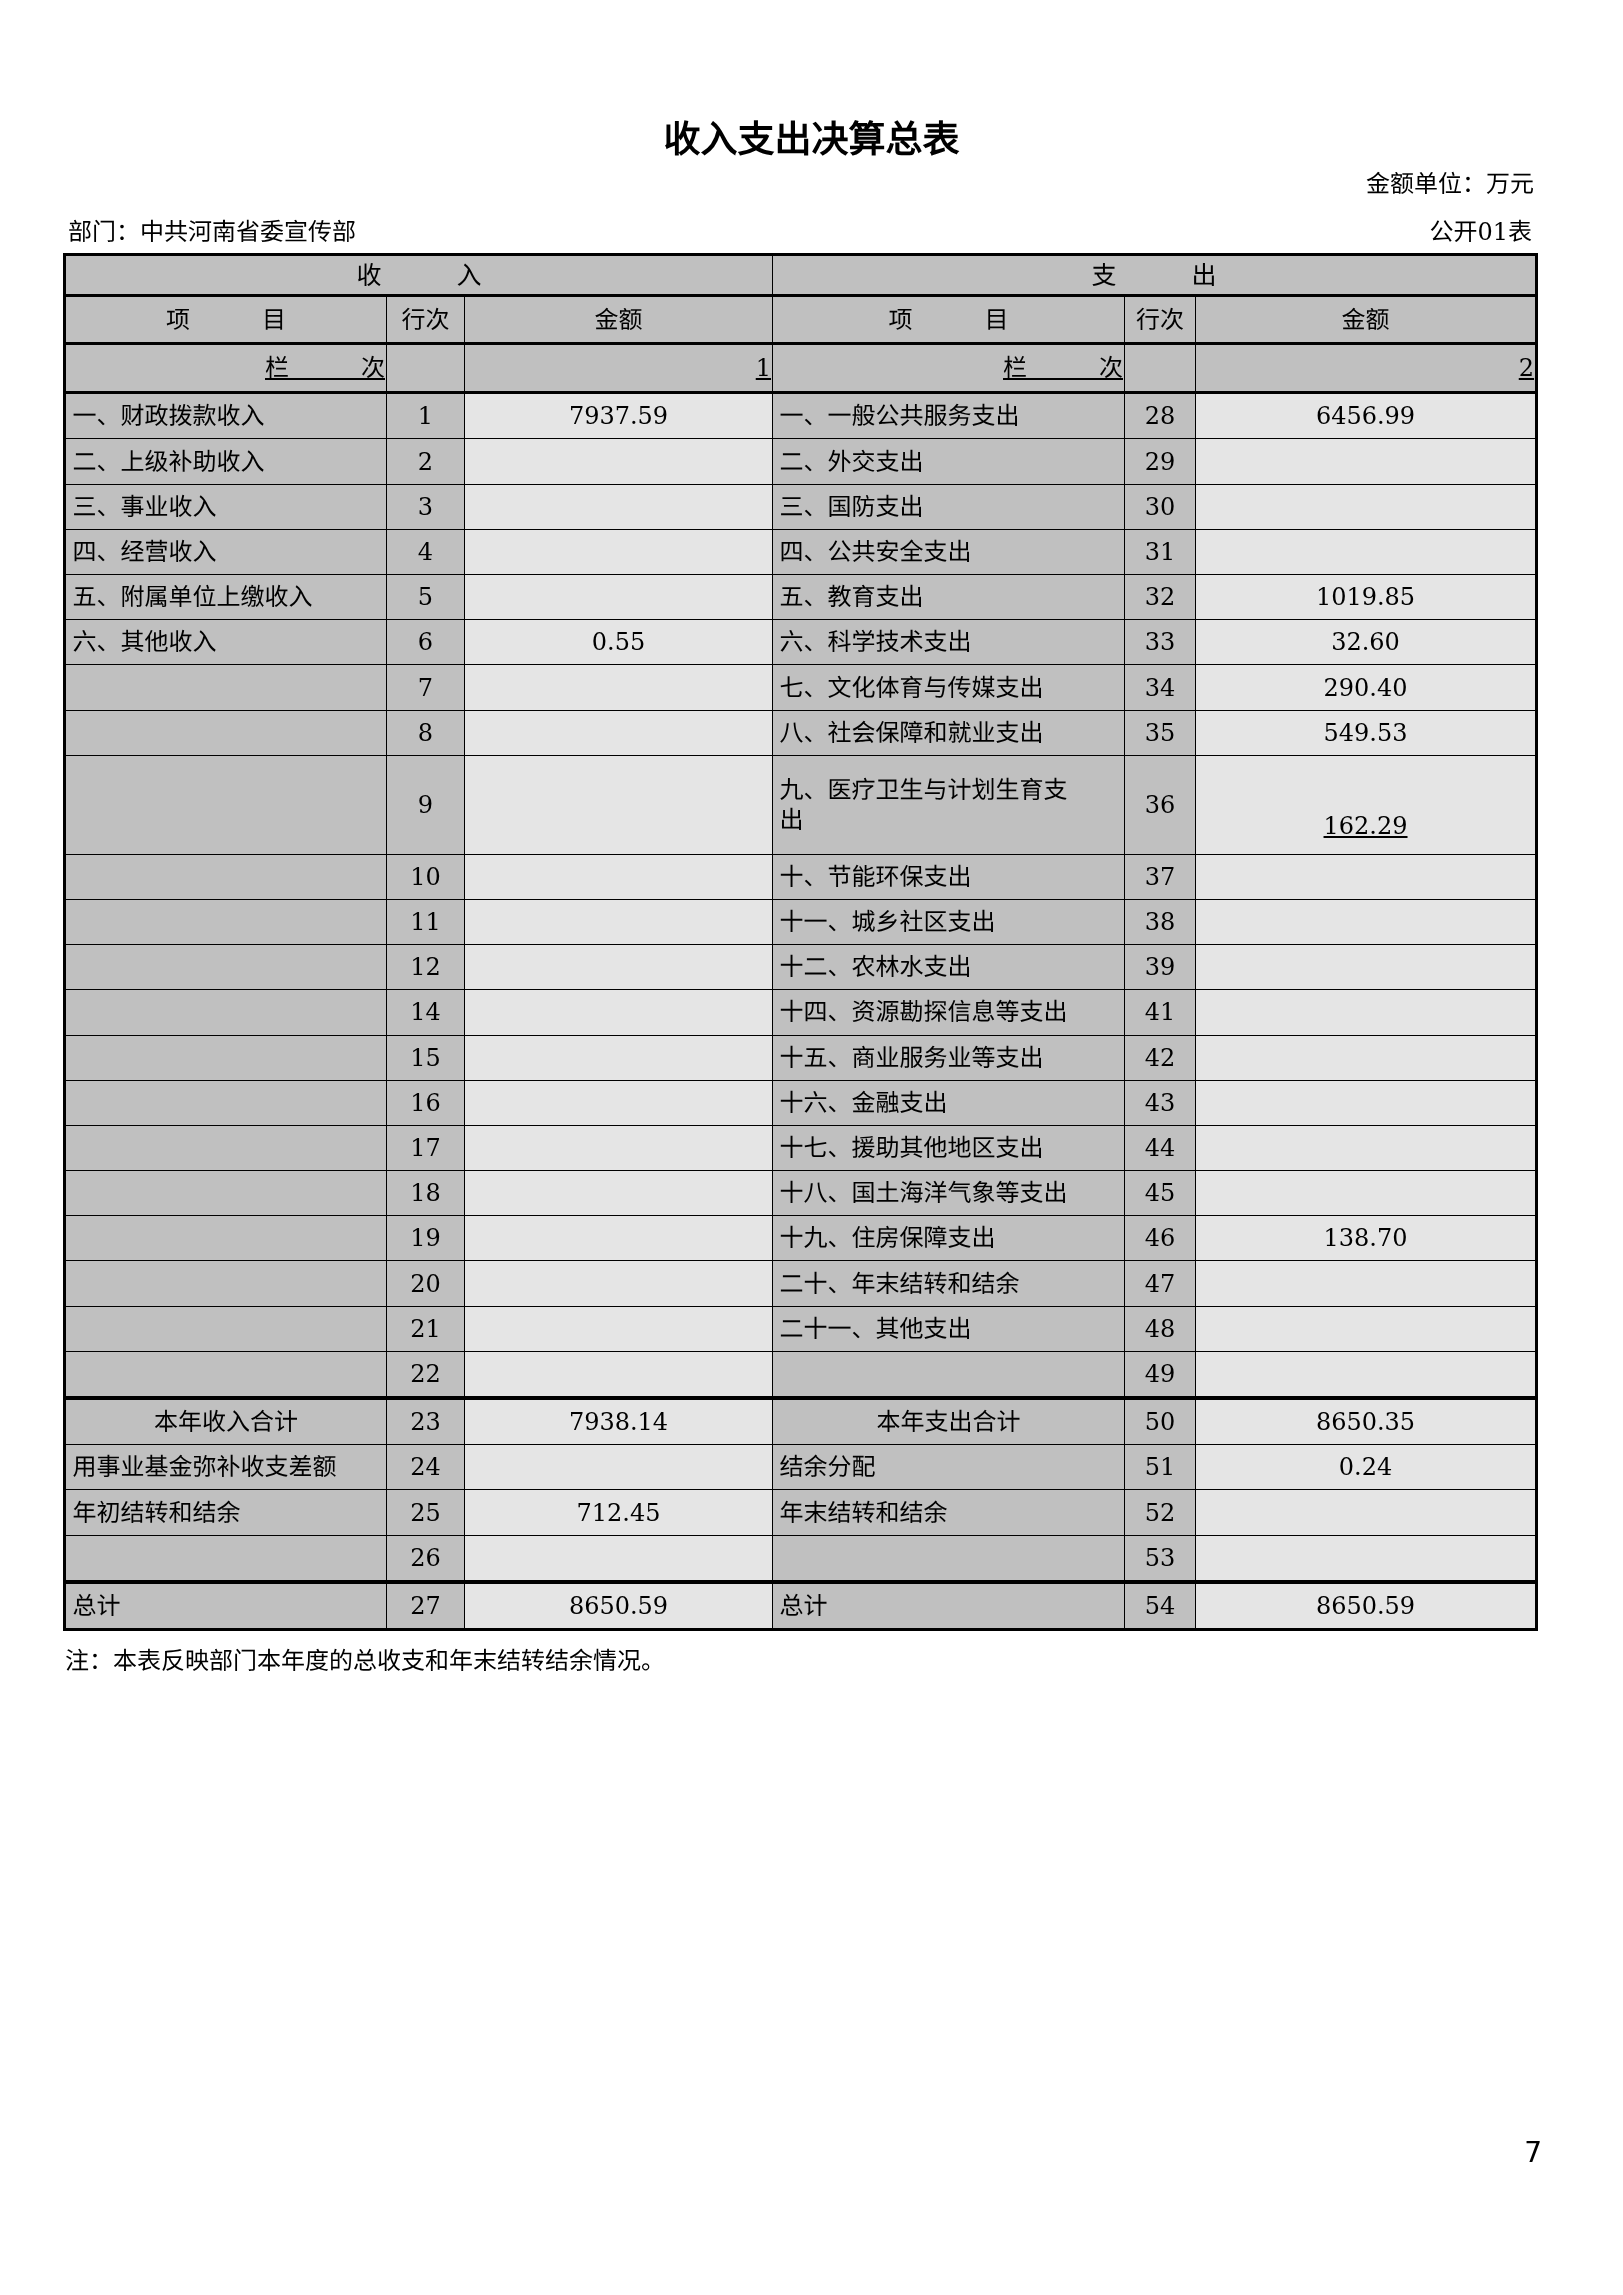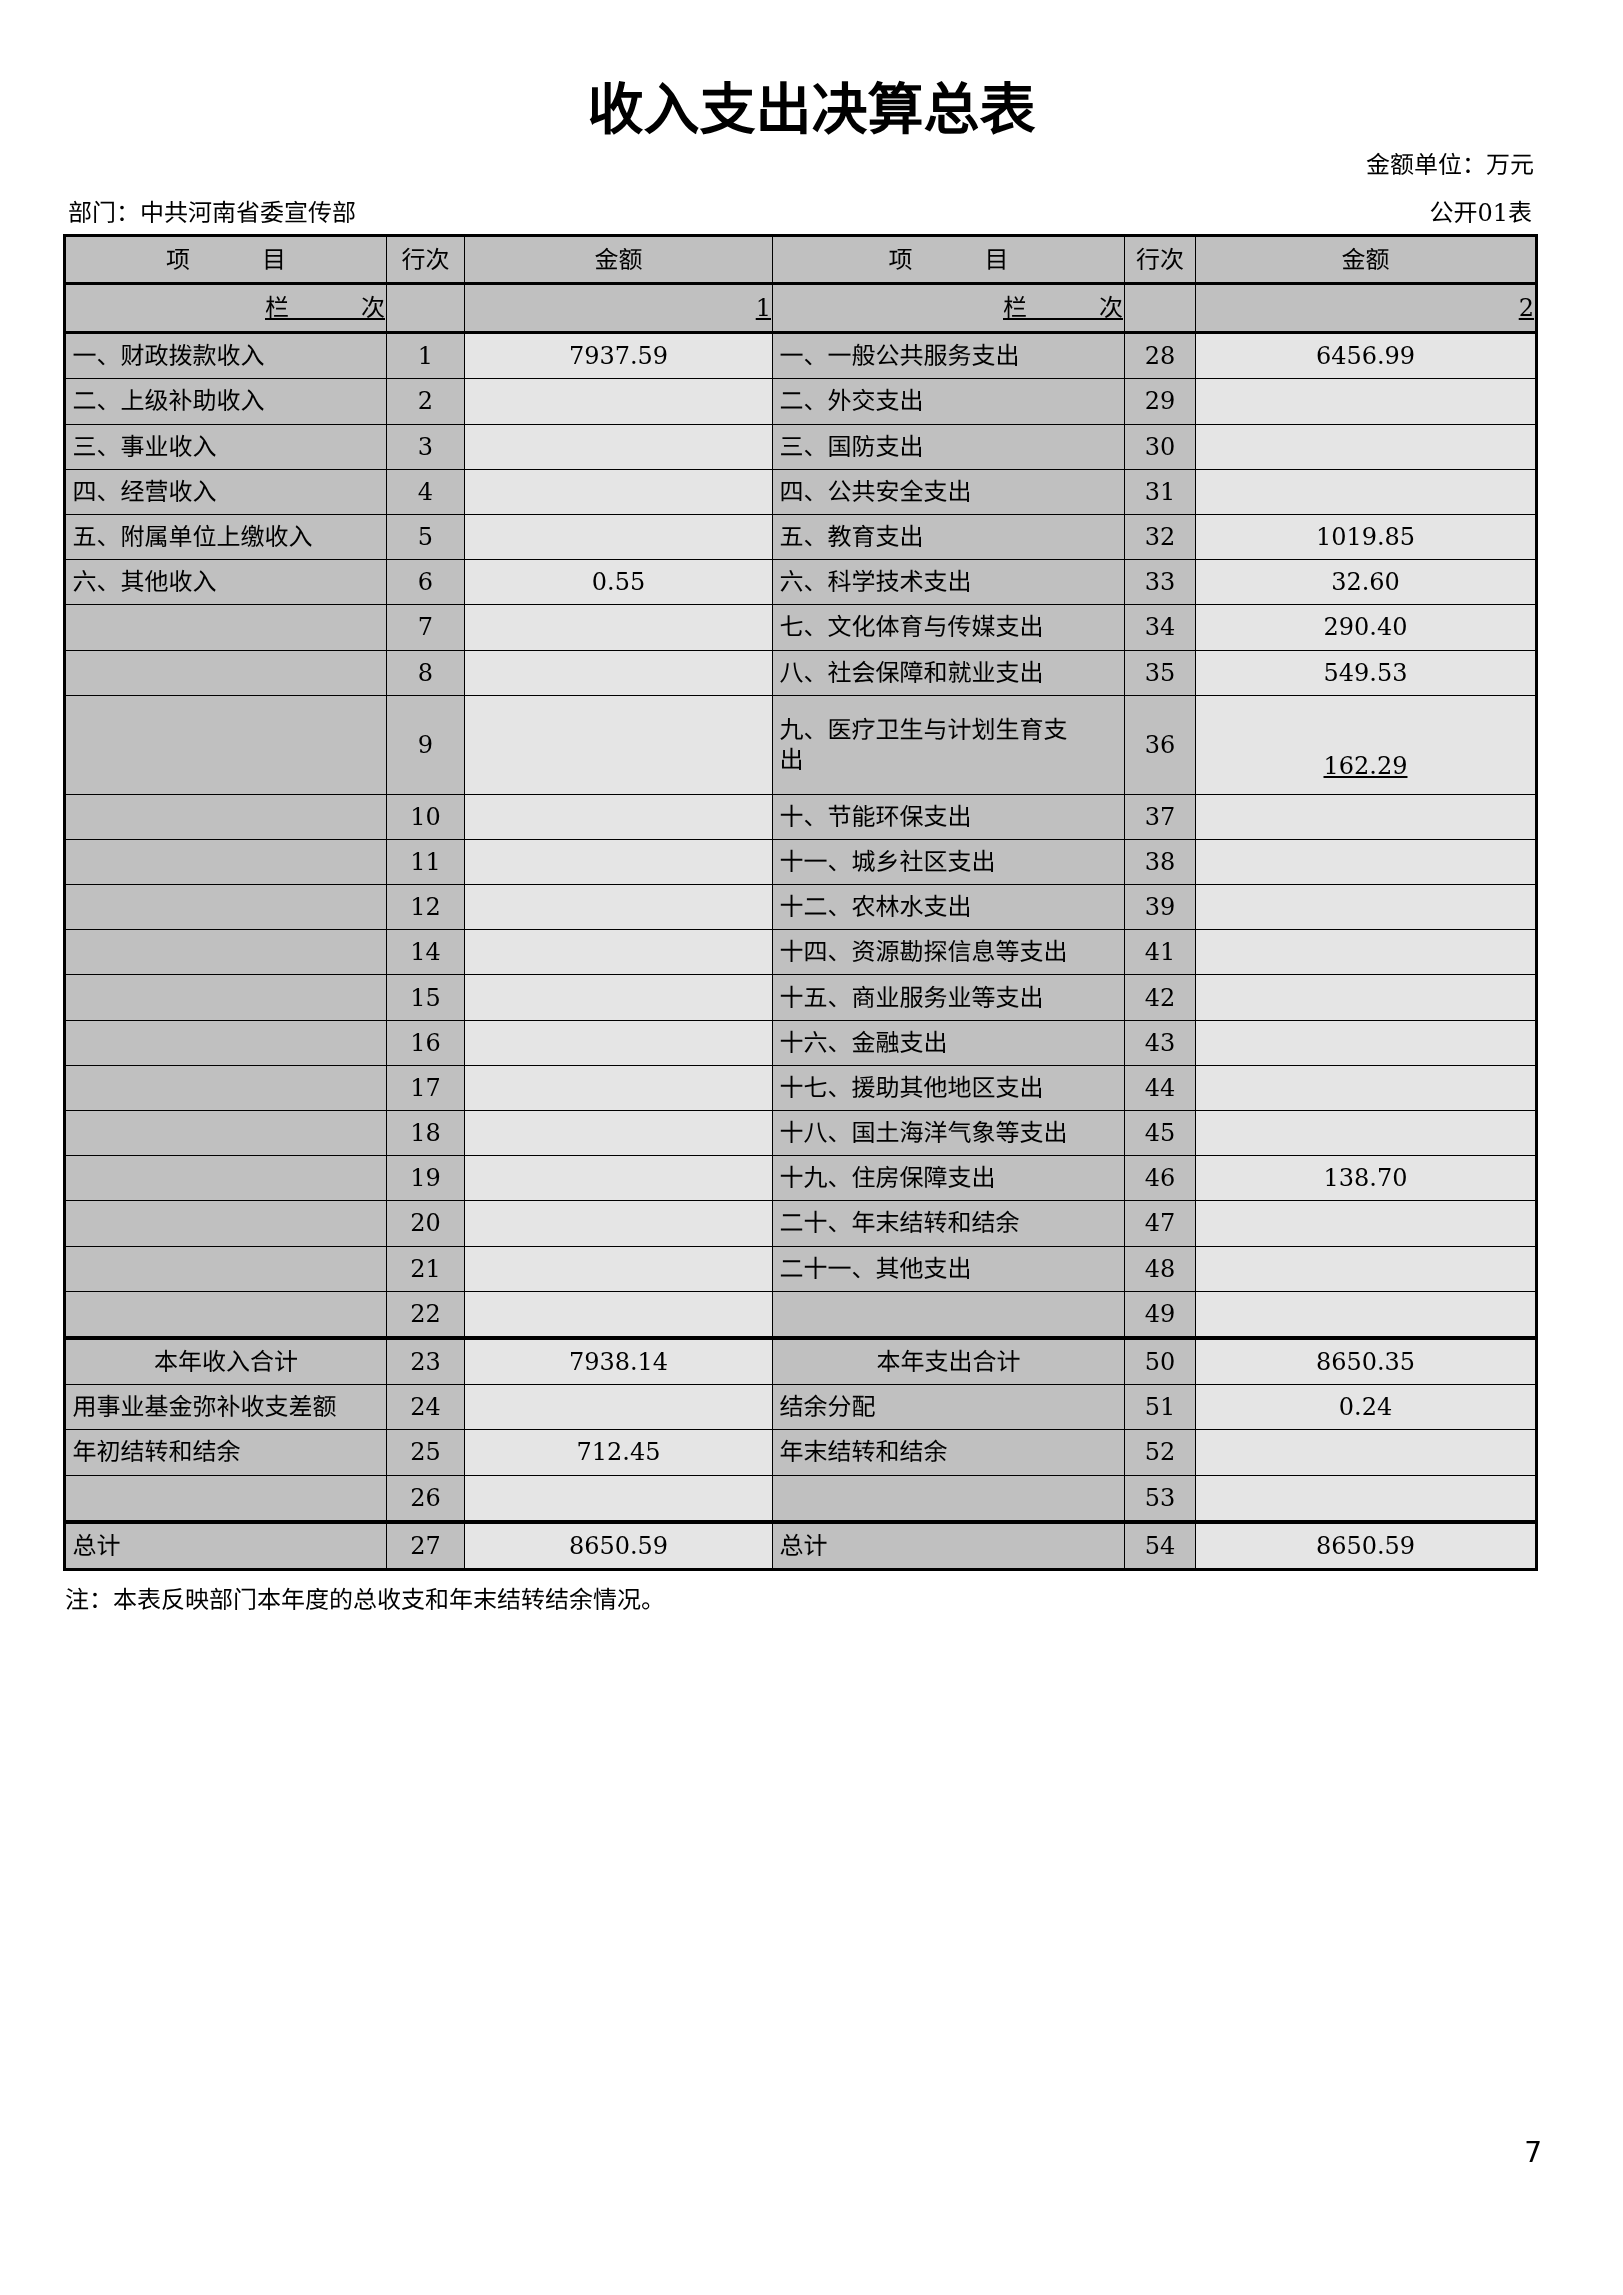--- a/index.html
+++ b/index.html
@@ -6,22 +6,22 @@
   .page{
     position:relative;
     width:1623px;height:2295px;
     margin:0 auto;
     background:var(--page-bg,#ffffff);
     color:var(--text,#000000);
     font-family:"DejaVu Serif","Liberation Serif",serif;
     overflow:hidden;
   }
   .title{
-    padding-top:79px;
-    font-size:56px;
+    padding-top:119px;
+    font-size:37px;
     font-weight:bold;
     text-align:center;
     line-height:1.1;
   }
   .unit-line{
     margin-top:10px;
     padding-right:89px;
     text-align:right;
     font-size:24px;
     line-height:1.2;
@@ -89,20 +89,24 @@
   <table class="budget-table">
     <colgroup>
       <col style="width:322px">
       <col style="width:78px">
       <col style="width:308px">
       <col style="width:352px">
       <col style="width:71px">
       <col style="width:341px">
     </colgroup>
     <thead>
+      <tr class="section">
+        <th colspan="3" class="fill">收　　　入</th>
+        <th colspan="3" class="fill mid-l">支　　　出</th>
+      </tr>
       <tr class="cols">
         <th class="fill">项　　　目</th>
         <th class="fill">行次</th>
         <th class="fill">金额</th>
         <th class="fill mid-l">项　　　目</th>
         <th class="fill">行次</th>
         <th class="fill">金额</th>
       </tr>
       <tr class="idx">
         <td class="fill">栏　　　次</td>

